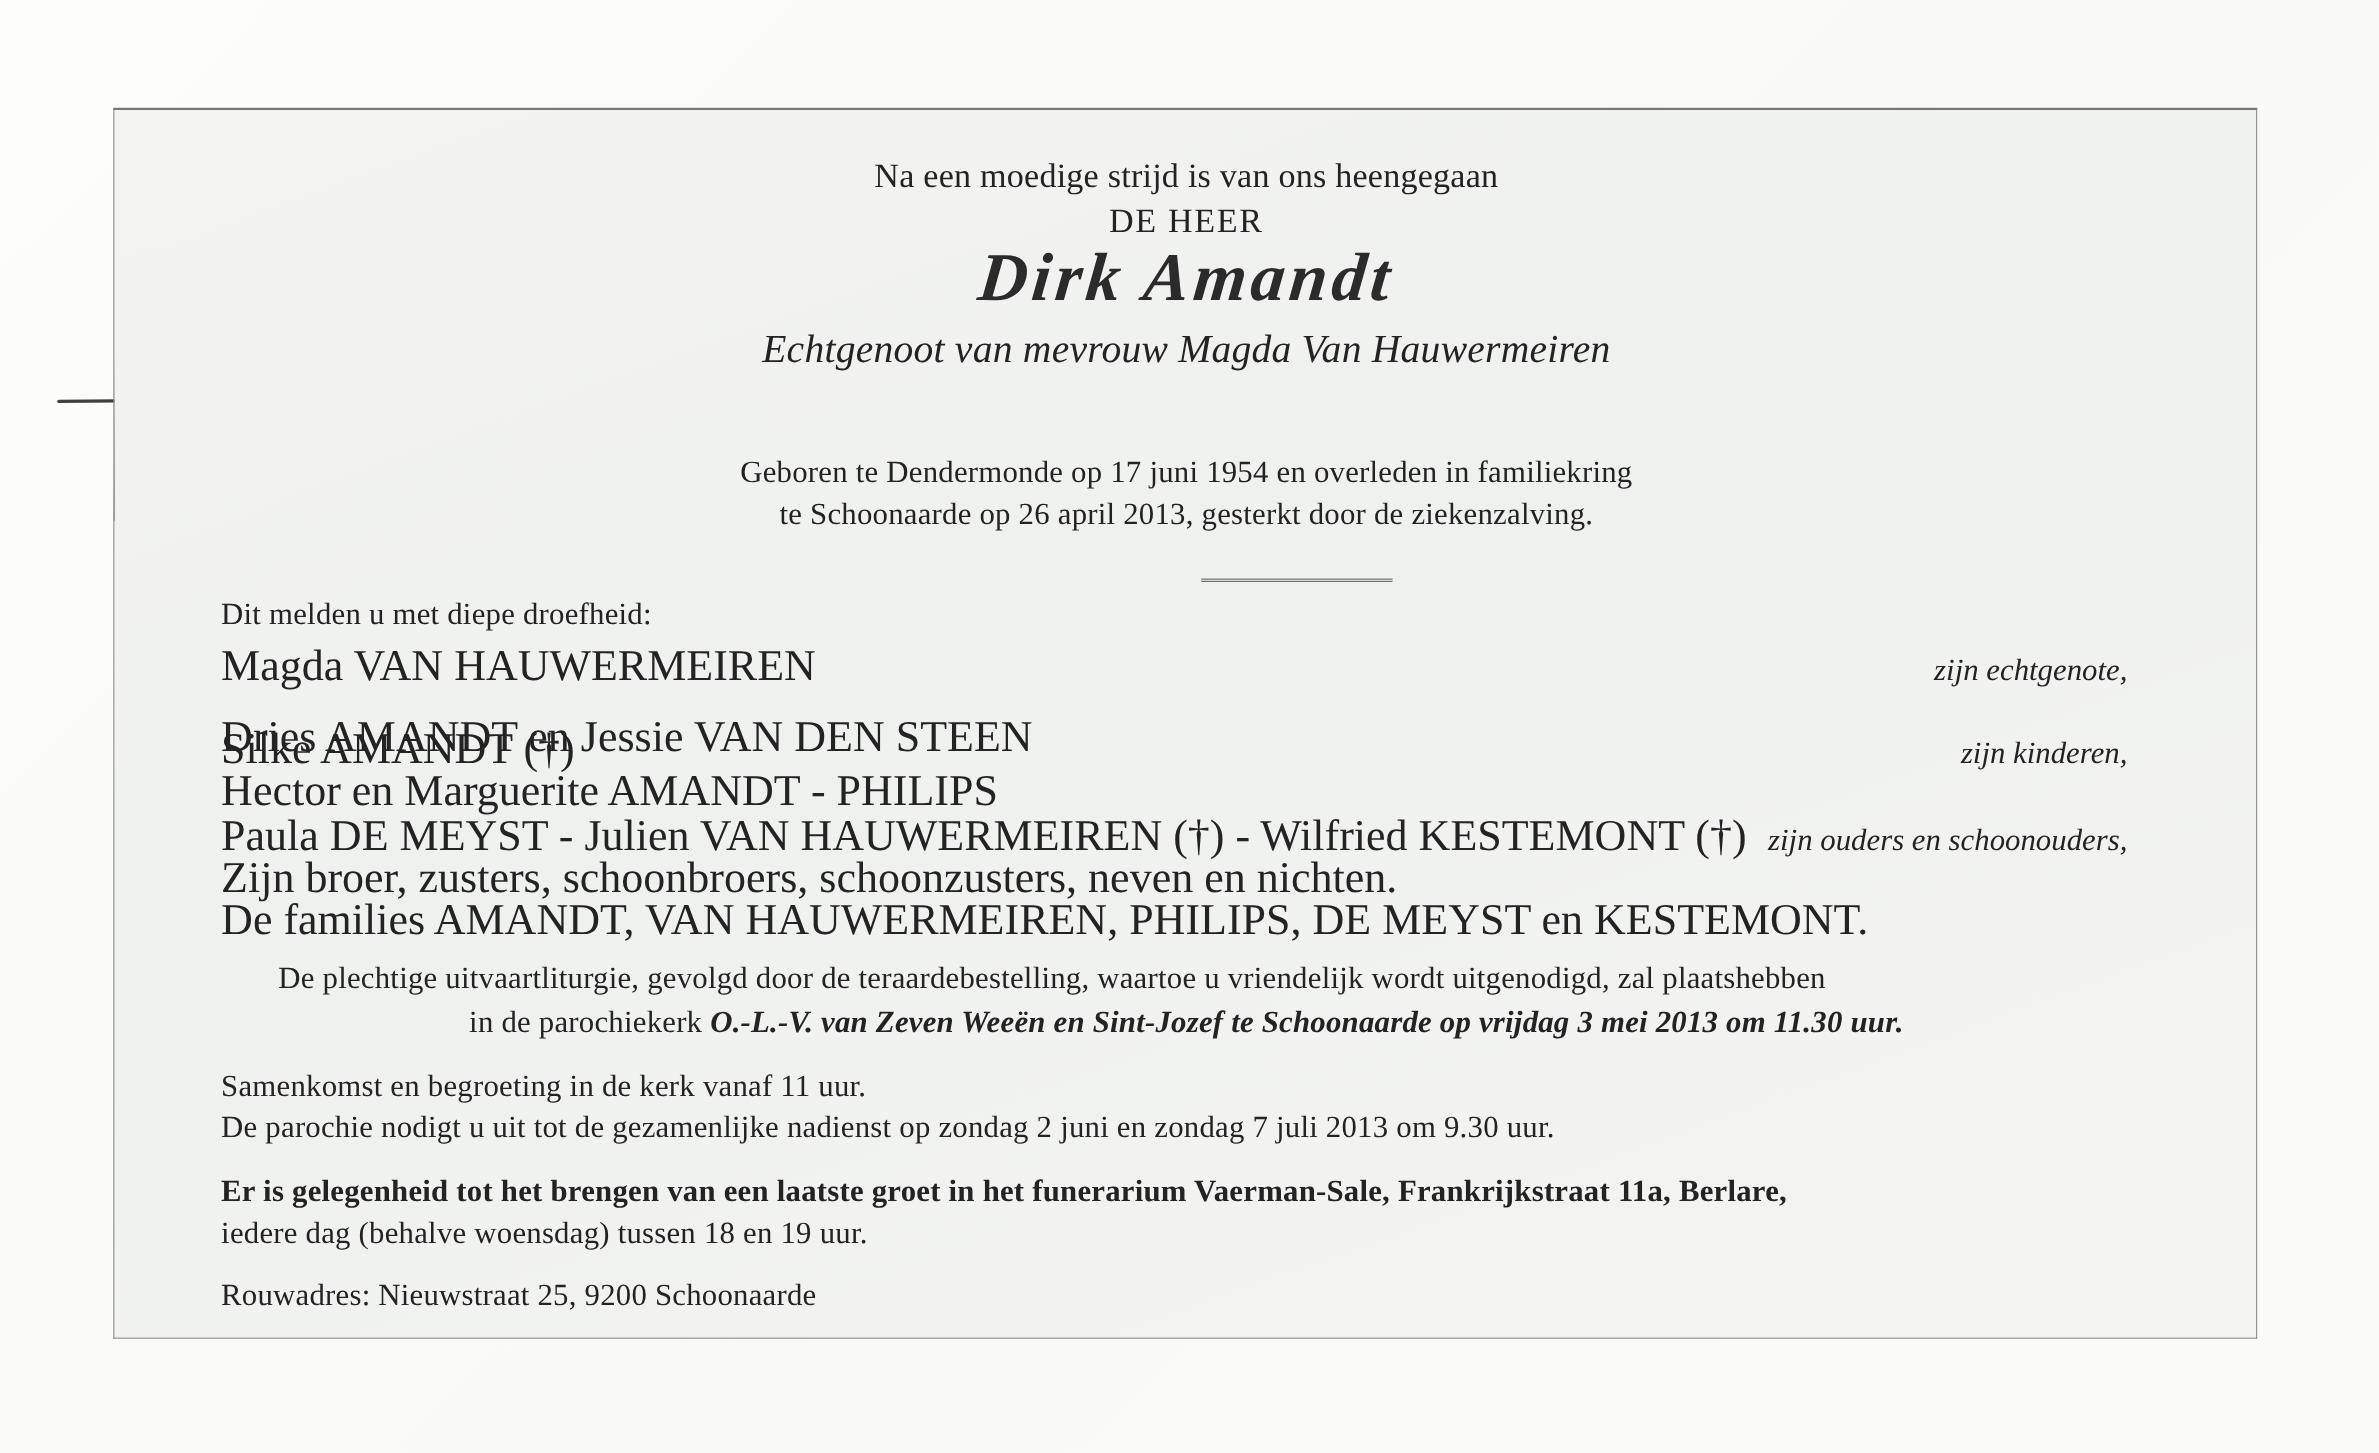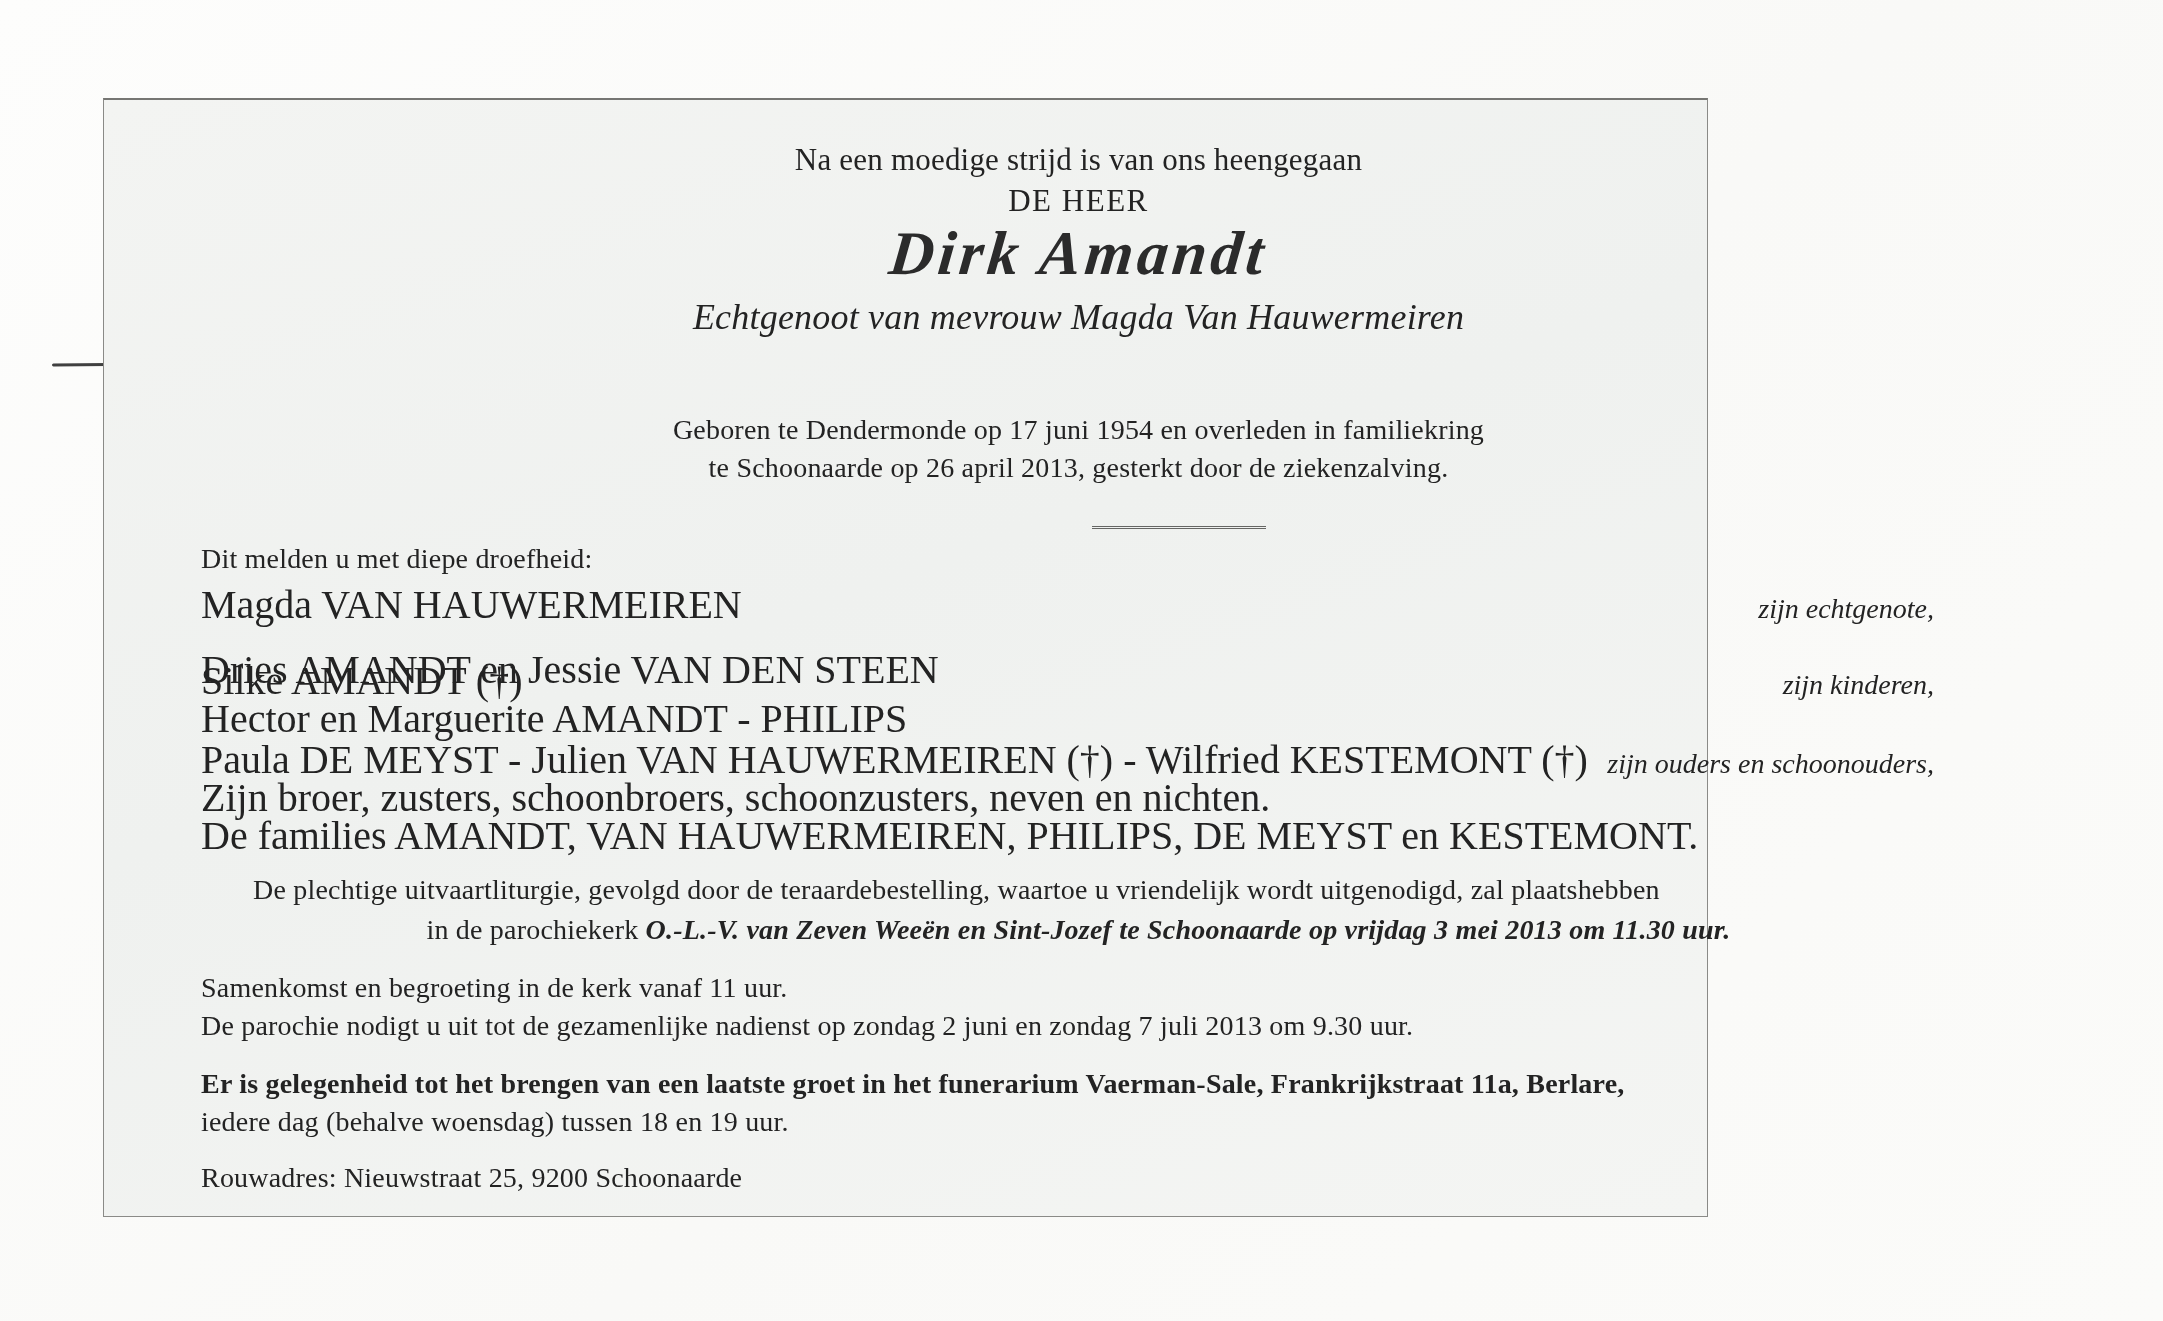--- a/index.html
+++ b/index.html
@@ -13,21 +13,21 @@
   }
   .scan-page {
     position: absolute;
     inset: 0;
     background: linear-gradient(135deg, #fdfdfc 0%, #f9f9f7 55%, #fbfbf9 100%);
   }
   .card {
     position: absolute;
     left: 103px;
     top: 98px;
-    width: 1605px;
+    width: 1949px;
     height: 1119px;
     border: 1px solid #8a8a87;
     border-top: 2px solid #767673;
     background: linear-gradient(160deg, #f3f4f2 0%, #eff1ef 45%, #f4f5f3 100%);
   }
   .line {
     position: absolute;
     white-space: nowrap;
     font-size: 28px;
     letter-spacing: 0.2px;

